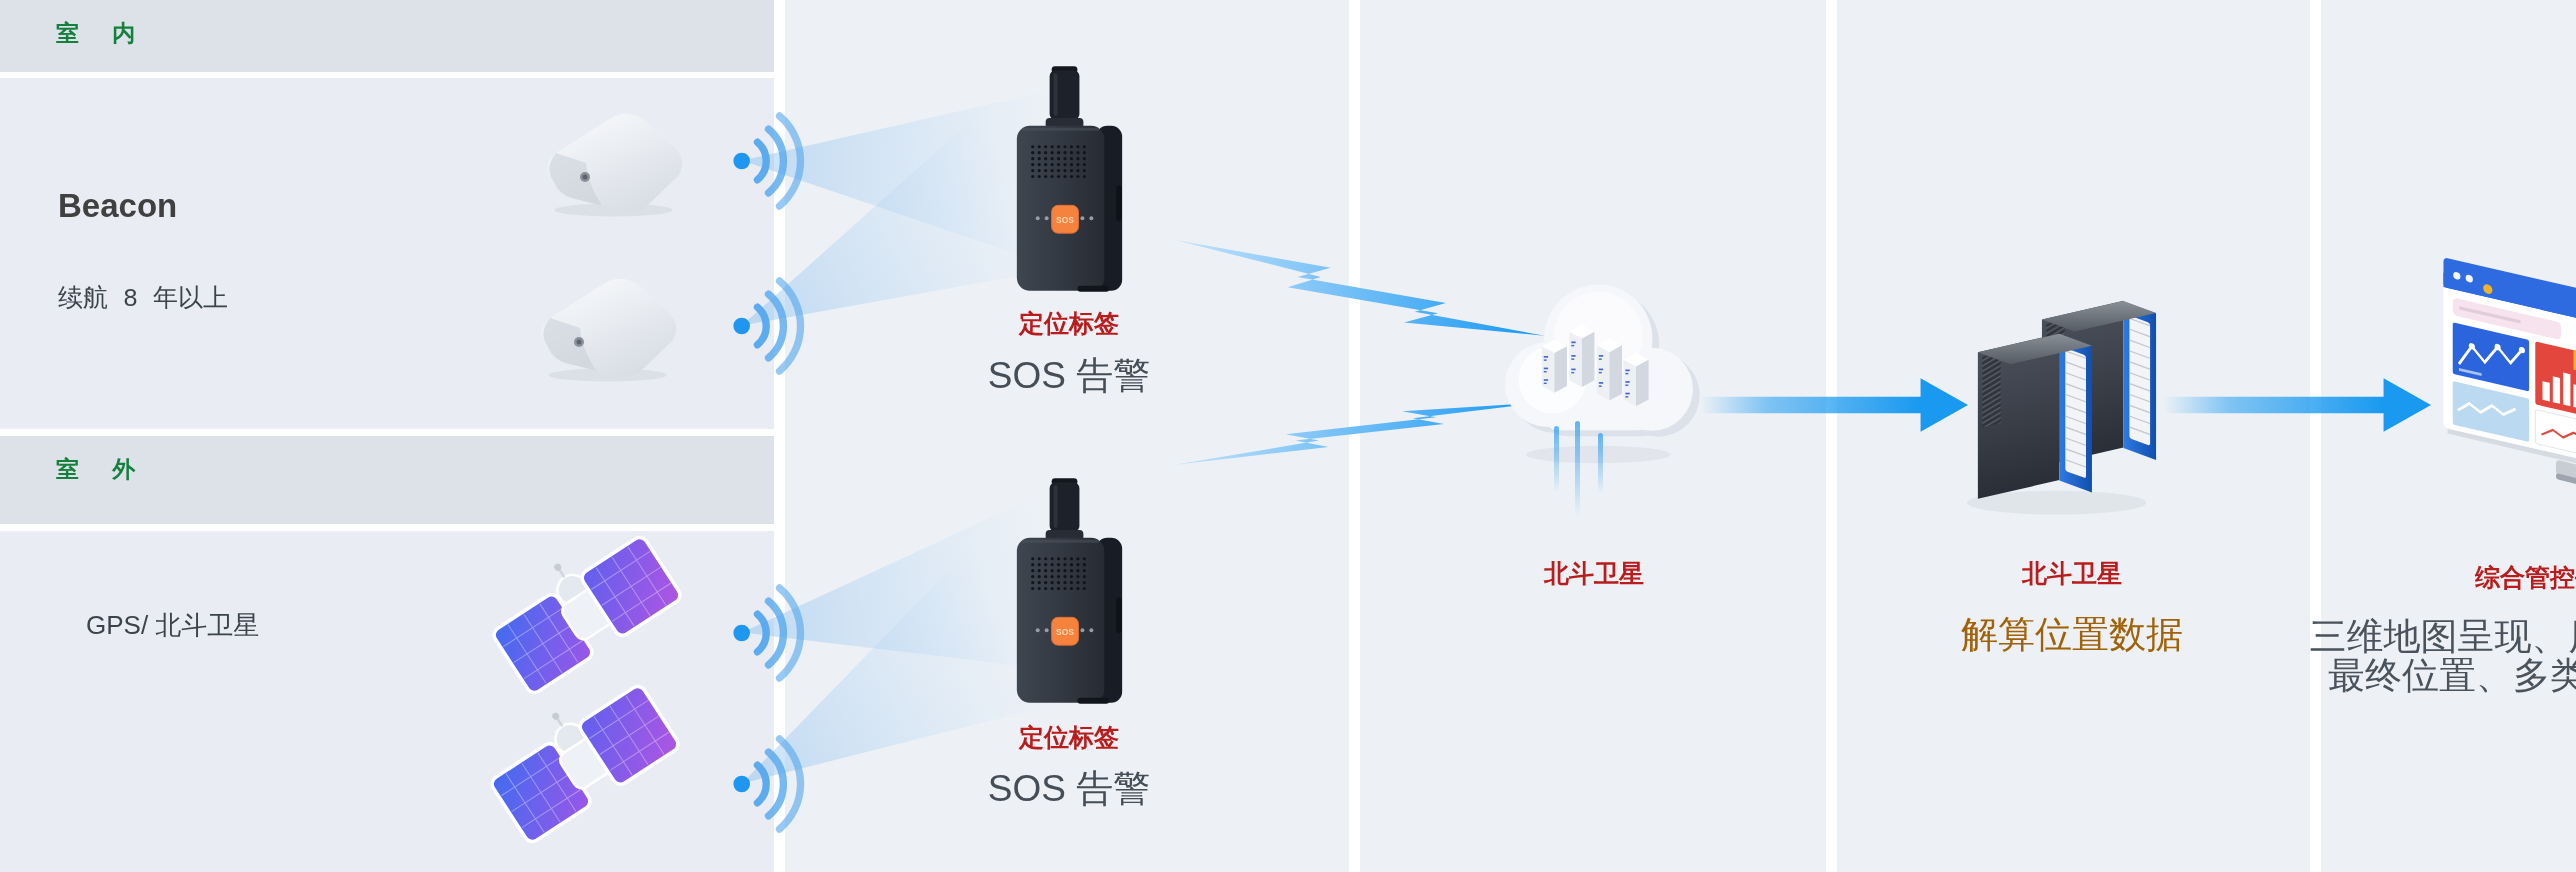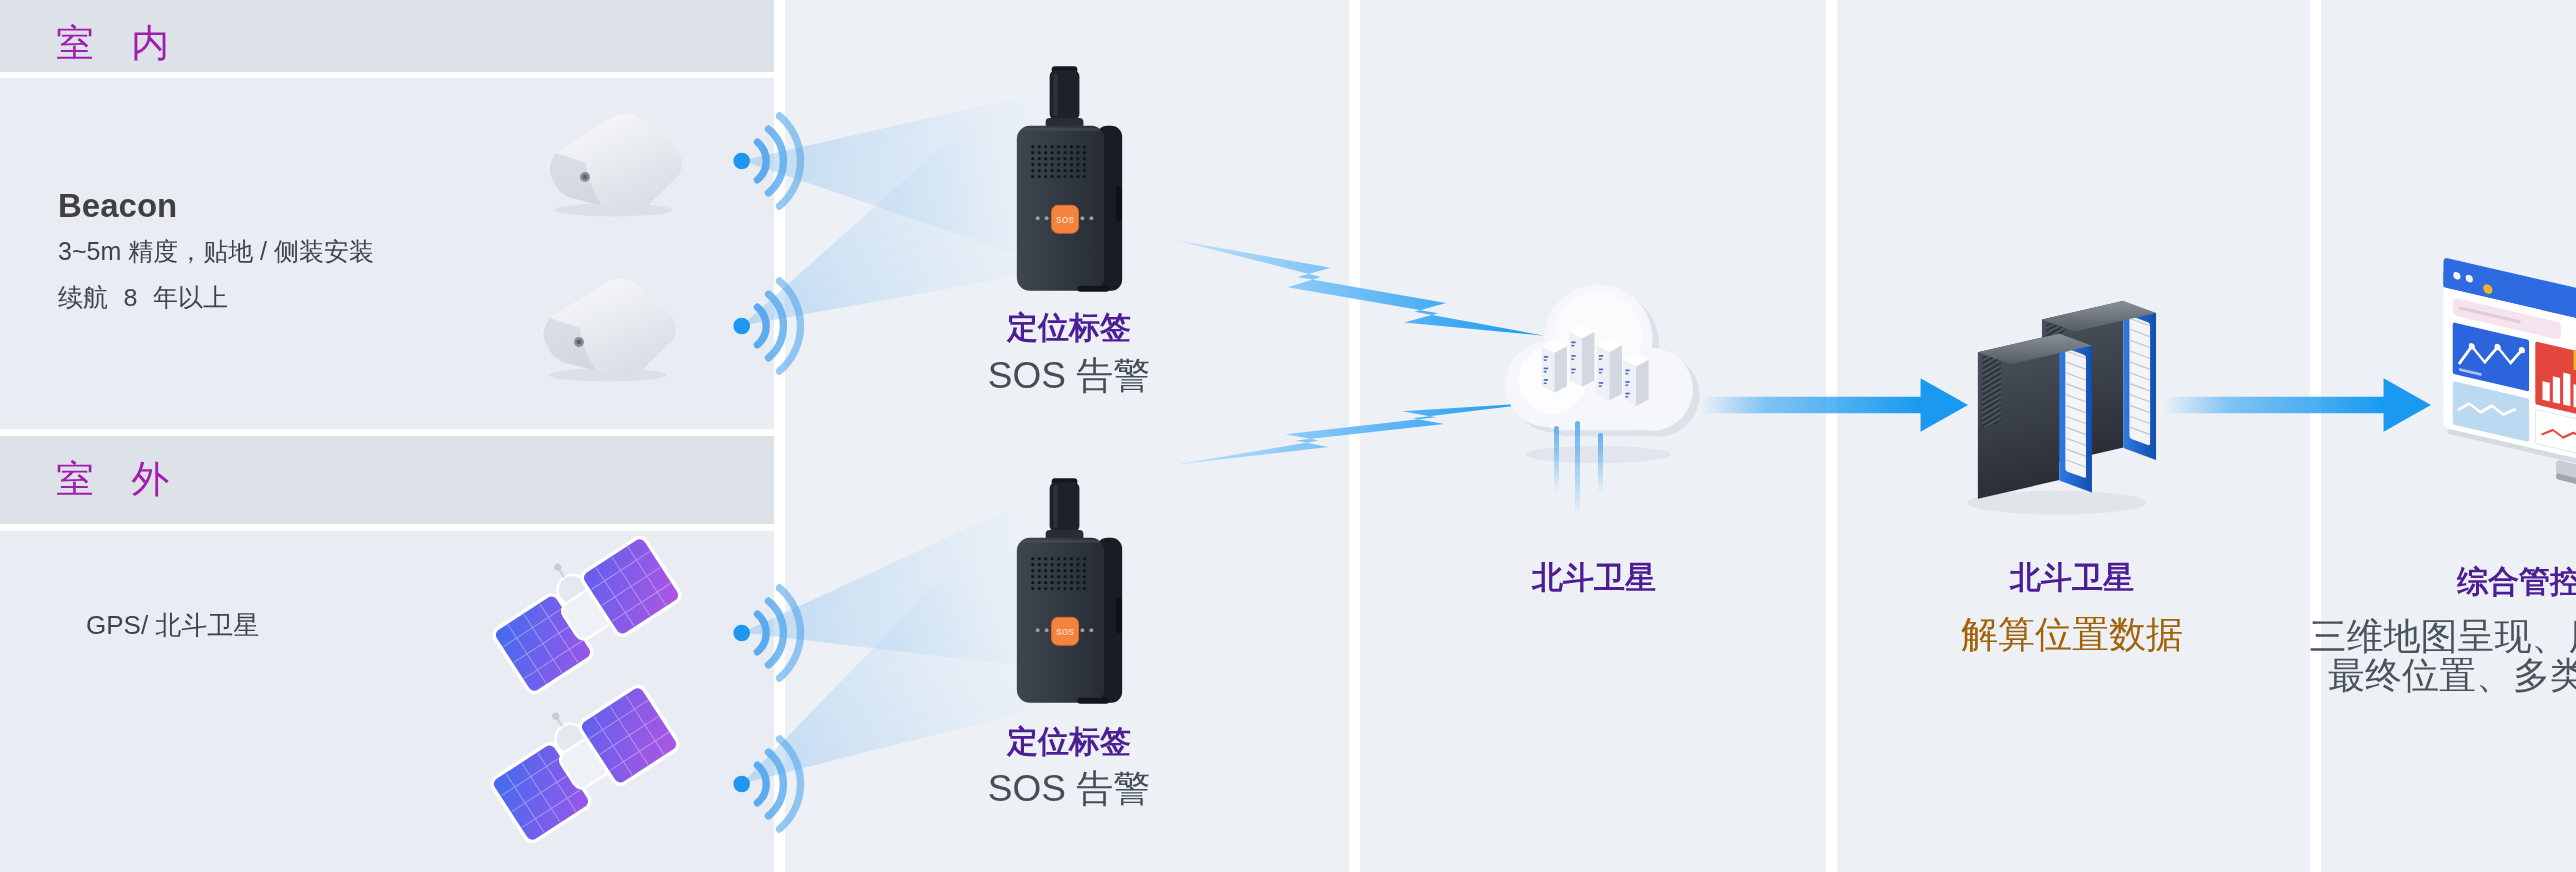--- a/index.html
+++ b/index.html
@@ -3,24 +3,24 @@
 <meta charset="utf-8">
 <style>
   html,body{margin:0;padding:0;background:#edf1f6;}
   #stage{position:relative;width:2791px;height:872px;overflow:hidden;
          background:#edf1f6;font-family:"Liberation Sans","DejaVu Sans",sans-serif;}
   .abs{position:absolute;}
   
   #left-panel{left:0;top:0;width:774px;height:872px;background:#ffffff;}
   .band{left:0;width:774px;background:#dde2e9;}
   .panel{left:0;width:774px;background:#e9edf3;}
-  .band-title{font-size:38px;font-weight:400;color:#a21caf;letter-spacing:13.4px;white-space:nowrap;}
+  .band-title{font-size:23px;font-weight:700;color:#15803d;letter-spacing:13.4px;white-space:nowrap;}
   .divider{top:0;width:11.3px;height:872px;background:#ffffff;}
   
-  .h-bold{font-size:31px;font-weight:700;color:#4c1d95;white-space:nowrap;font-family:Liberation Serif, serif;}
+  .h-bold{font-size:25px;font-weight:700;color:#b91c1c;white-space:nowrap;font-family:Liberation Serif, serif;}
   .h-center{transform:translateX(-50%);text-align:center;}
   .sub{font-size:37px;font-weight:400;color:#454d57;white-space:nowrap;}
   .left-body{font-size:25px;color:#3b434d;white-space:nowrap;}
   .beacon-title{font-size:33px;font-weight:700;color:#404040;}
   .gps-label{font-size:26px;color:#3b434d;white-space:nowrap;}
   
   .streak{width:4.6px;border-radius:2.6px;background:linear-gradient(#3aa2f0cc,#3aa2f000);}
   svg{display:block;}
 </style>
 </head>
@@ -78,21 +78,20 @@
     </defs>
   </svg>
 
   <div class="abs" id="left-panel"></div>
 
   <div class="abs band" style="top:0;height:72px;"></div>
   <div class="abs band-title" style="left:56px;top:17.5px;">室 内</div>
 
   <div class="abs panel" style="top:78px;height:351px;"></div>
   <div class="abs beacon-title" style="left:58px;top:187px;">Beacon</div>
-  <div class="abs left-body" style="left:58px;top:235px;">3~5m 精度，贴地 / 侧装安装</div>
   <div class="abs left-body" style="left:58px;top:281px;font-family:Liberation Mono, monospace;">续航 8 年以上</div>
 
   <div class="abs band" style="top:436px;height:88px;"></div>
   <div class="abs band-title" style="left:56px;top:454px;">室 外</div>
 
   <div class="abs panel" style="top:531px;height:342px;"></div>
   <div class="abs gps-label" style="left:58px;top:608px;margin-left:28px;">GPS/ 北斗卫星</div>
 
   <svg class="abs" style="left:526px;top:107px;" width="170" height="115" viewBox="0 0 340 230">
     <ellipse cx="175" cy="206" rx="118" ry="13" fill="#d5dae1" opacity="0.75"></ellipse>

